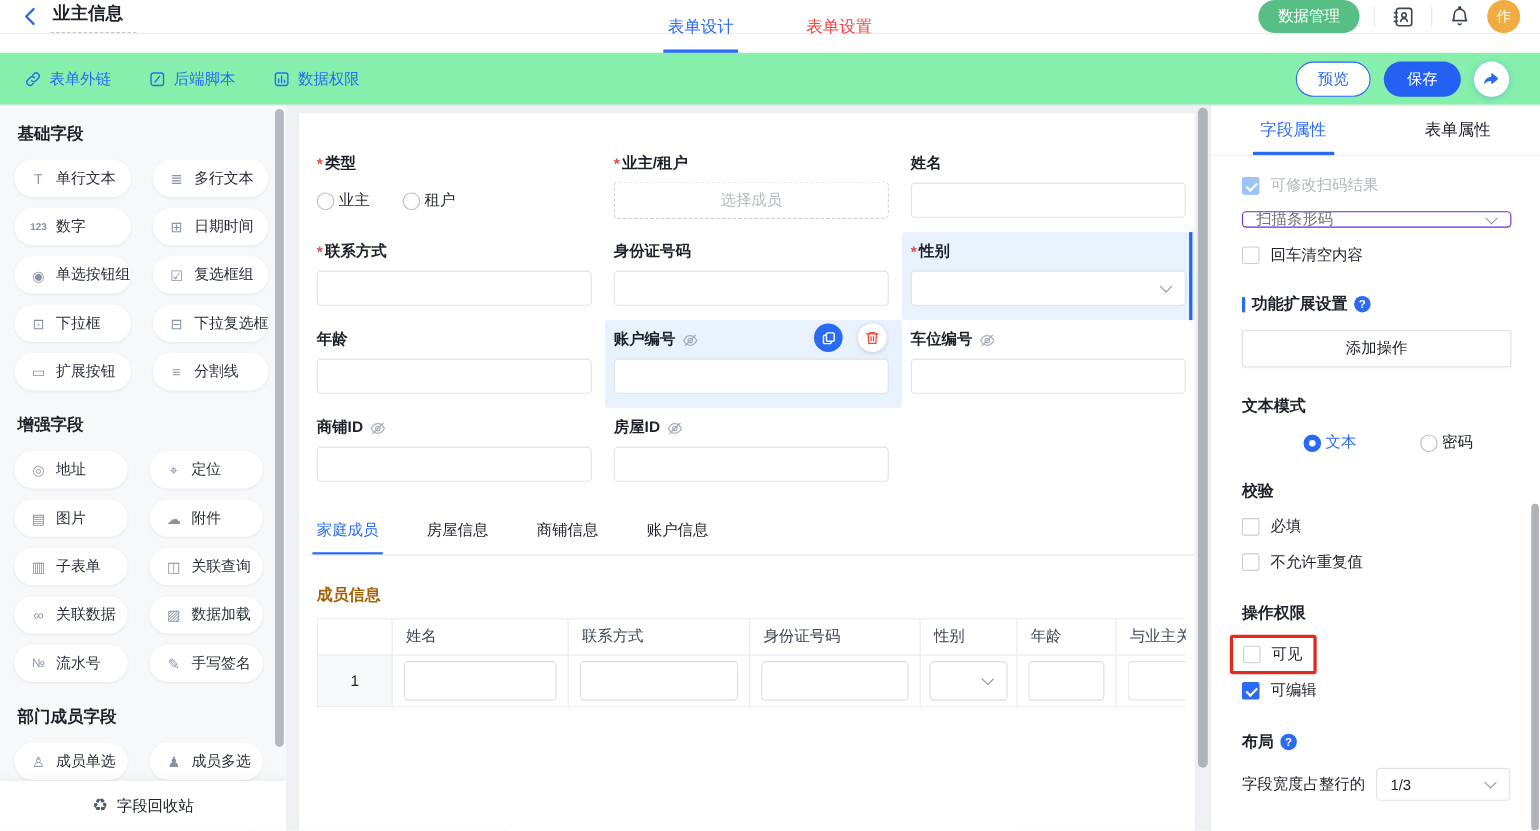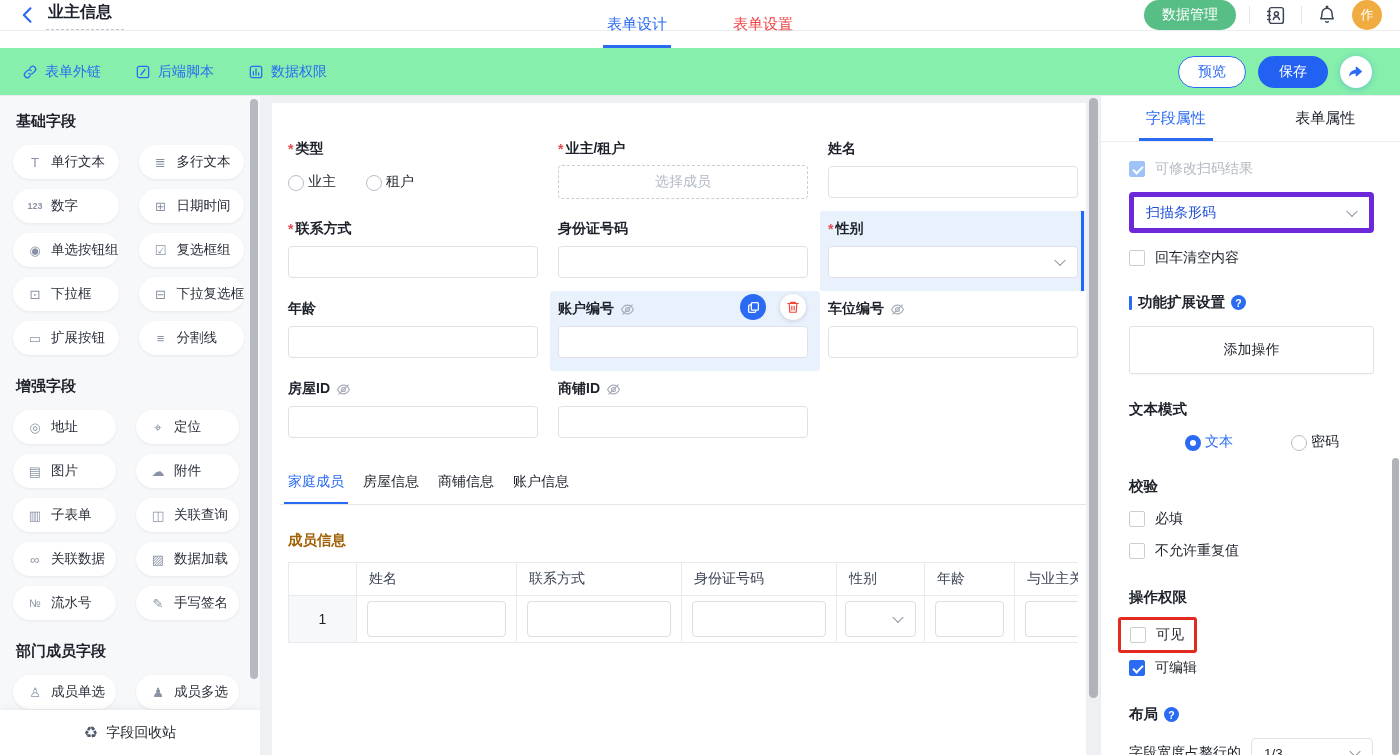--- a/index.html
+++ b/index.html
@@ -77,21 +77,21 @@
   .member-picker { width:250px; height:34px; border:1px dashed #c9cdd4; border-radius:4px; background:#fff;
     display:flex; align-items:center; justify-content:center; color:#b4bac4; font-size:14px; margin-top:5px; cursor:pointer; }
   .sel { position:relative; background:#fff; }
   .sel::after { content:""; position:absolute; right:13px; top:50%; width:7px; height:7px;
     border-right:1.6px solid #8f96a3; border-bottom:1.6px solid #8f96a3; transform:translateY(-70%) rotate(45deg); }
   .fld-actions { position:absolute; top:3px; right:14px; display:flex; gap:14px; }
   .act-btn { width:26px; height:26px; border-radius:50%; border:none; display:flex; align-items:center; justify-content:center; cursor:pointer; }
   .act-copy { background:#2b6bf3; }
   .act-del { background:#fff; box-shadow:0 1px 5px rgba(0,0,0,.15); }
 
-  .canvas-tabs { display:flex; gap:19px; margin-top:22px; border-bottom:1px solid #e5e6eb; padding-left:8px;text-align:right; }
+  .canvas-tabs { display:flex; gap:44px; margin-top:22px; border-bottom:1px solid #e5e6eb; padding-left:8px;text-align:right; }
   .canvas-tab { font-size:14px; color:#1d2129; padding-bottom:13px; position:relative; cursor:pointer; }
   .canvas-tab.active { color:#2b6bf3; }
   .canvas-tab.active::after { content:""; position:absolute; left:-4px; right:-4px; bottom:0; height:2px; background:#2b6bf3; }
 
   .subtable-wrap { padding:26px 0 0 8px; }
   .subtable-title { font-size:14.5px; font-weight:700; color:#a16207; margin-bottom:12px; }
   .table-clip { overflow:hidden; width:790px; }
   table.sub-table { border-collapse:collapse; table-layout:fixed; width:830px; }
   .sub-table th, .sub-table td { border:1px solid #e8eaef; }
   .sub-table th { height:33px; font-weight:400; color:#3c4554; text-align:left; padding-left:12px; font-size:14px; background:#fff; }
@@ -107,29 +107,29 @@
   .panel-tab.active { color:#2b6bf3; }
   .panel-tab.active::after { content:""; position:absolute; bottom:0; left:50%; transform:translateX(-50%); width:74px; height:3px; background:#2b6bf3; }
   .panel-body { padding:18px 26px 0 28px; }
   .check-row { display:flex; align-items:center; gap:10px; font-size:14px; color:#1d2129; margin-bottom:14px; cursor:pointer; }
   .check-row.dis { color:#b3b9c2; cursor:default; }
   .cb { width:16px; height:16px; border:1px solid #c9cdd4; border-radius:2px; background:#fff; position:relative; flex:none; }
   .cb.on { background:#2b6bf3; border-color:#2b6bf3; }
   .cb.on::after { content:""; position:absolute; left:5px; top:1.5px; width:4px; height:8px;
     border:solid #fff; border-width:0 2px 2px 0; transform:rotate(45deg); }
   .cb.on.dis-cb { background:#9fc3f9; border-color:#9fc3f9; }
-  .panel-select { height:41px; border:5px solid #6d28d9; border-radius:4px; display:flex; align-items:center;
-    padding-left:12px; color:#1d4ed8; font-size:14px; margin-bottom:16px; cursor:pointer; }
+  .panel-select { height:15px; border:1px solid #6d28d9; border-radius:4px; display:flex; align-items:center;
+    padding-left:12px; color:#737373; font-size:14px; margin-bottom:16px; cursor:pointer; }
   .sec-head { display:flex; align-items:center; gap:6px; margin-top:26px; margin-bottom:14px; }
   .sec-bar { width:3px; height:14px; background:#2b6bf3; border-radius:1px; }
   .sec-title { font-size:14.5px; font-weight:700; color:#1d2129; }
   .plain-title { font-size:14.5px; font-weight:700; color:#1d2129; margin-top:26px; margin-bottom:14px; }
   .help-circle { width:15px; height:15px; border-radius:50%; background:#2b6bf3; color:#fff; font-size:10.5px;
     display:flex; align-items:center; justify-content:center; font-weight:700; cursor:pointer; }
-  .btn-add { width:100%; height:48px; border:1px solid #e0e2e7; border-radius:3px; background:#fff;
+  .btn-add { width:100%; height:34px; border:1px solid #e0e2e7; border-radius:3px; background:#fff;
     font-size:14px; color:#1d2129; cursor:pointer; box-shadow:0 1px 2px rgba(0,0,0,.03); }
   .pm-radio-row { display:flex; gap:58px; padding-left:56px; margin-bottom:4px; }
   .pm-radio-row .radio-item.sel-blue span:last-child { color:#2b6bf3; }
   .annotation-box { border:3px solid #e22b20; border-radius:3px; padding:6px 10px 6px 9px;
     margin:0 0 6px -11px; display:inline-block; }
   .annotation-box .check-row { margin-bottom:0; }
   .layout-row { display:flex; align-items:center; gap:10px; margin-top:2px; }
   .layout-label { font-size:14px; color:#1d2129; white-space:nowrap; }
   .layout-select { width:122px; height:30px; border:1px solid #dfe1e6; border-radius:4px;
     display:flex; align-items:center; padding-left:12px; font-size:13.5px; color:#1d2129; cursor:pointer; }
@@ -432,34 +432,34 @@
                 <circle cx="12" cy="12" r="3.2"></circle>
                 <path d="M4.5 19.5L19.5 4.5"></path>
               </svg>
             </span>
         </div>
         <div class="ctl-input"></div>
       </div>
 
       <div class="fld">
         <div class="fld-label">
-          <span>房屋ID</span>
+          <span>商铺ID</span>
           <span class="eye">
               <svg viewBox="0 0 24 24" width="15" height="15" fill="none" stroke="#a7adba" stroke-width="1.8" stroke-linecap="round">
                 <path d="M2.5 12C5 7 9 5 12 5s7 2 9.5 7c-2.5 5-6.5 7-9.5 7s-7-2-9.5-7z"></path>
                 <circle cx="12" cy="12" r="3.2"></circle>
                 <path d="M4.5 19.5L19.5 4.5"></path>
               </svg>
             </span>
         </div>
         <div class="ctl-input"></div>
       </div>
       <div class="fld">
         <div class="fld-label">
-          <span>商铺ID</span>
+          <span>房屋ID</span>
           <span class="eye">
               <svg viewBox="0 0 24 24" width="15" height="15" fill="none" stroke="#a7adba" stroke-width="1.8" stroke-linecap="round">
                 <path d="M2.5 12C5 7 9 5 12 5s7 2 9.5 7c-2.5 5-6.5 7-9.5 7s-7-2-9.5-7z"></path>
                 <circle cx="12" cy="12" r="3.2"></circle>
                 <path d="M4.5 19.5L19.5 4.5"></path>
               </svg>
             </span>
         </div>
         <div class="ctl-input"></div>
       </div>

